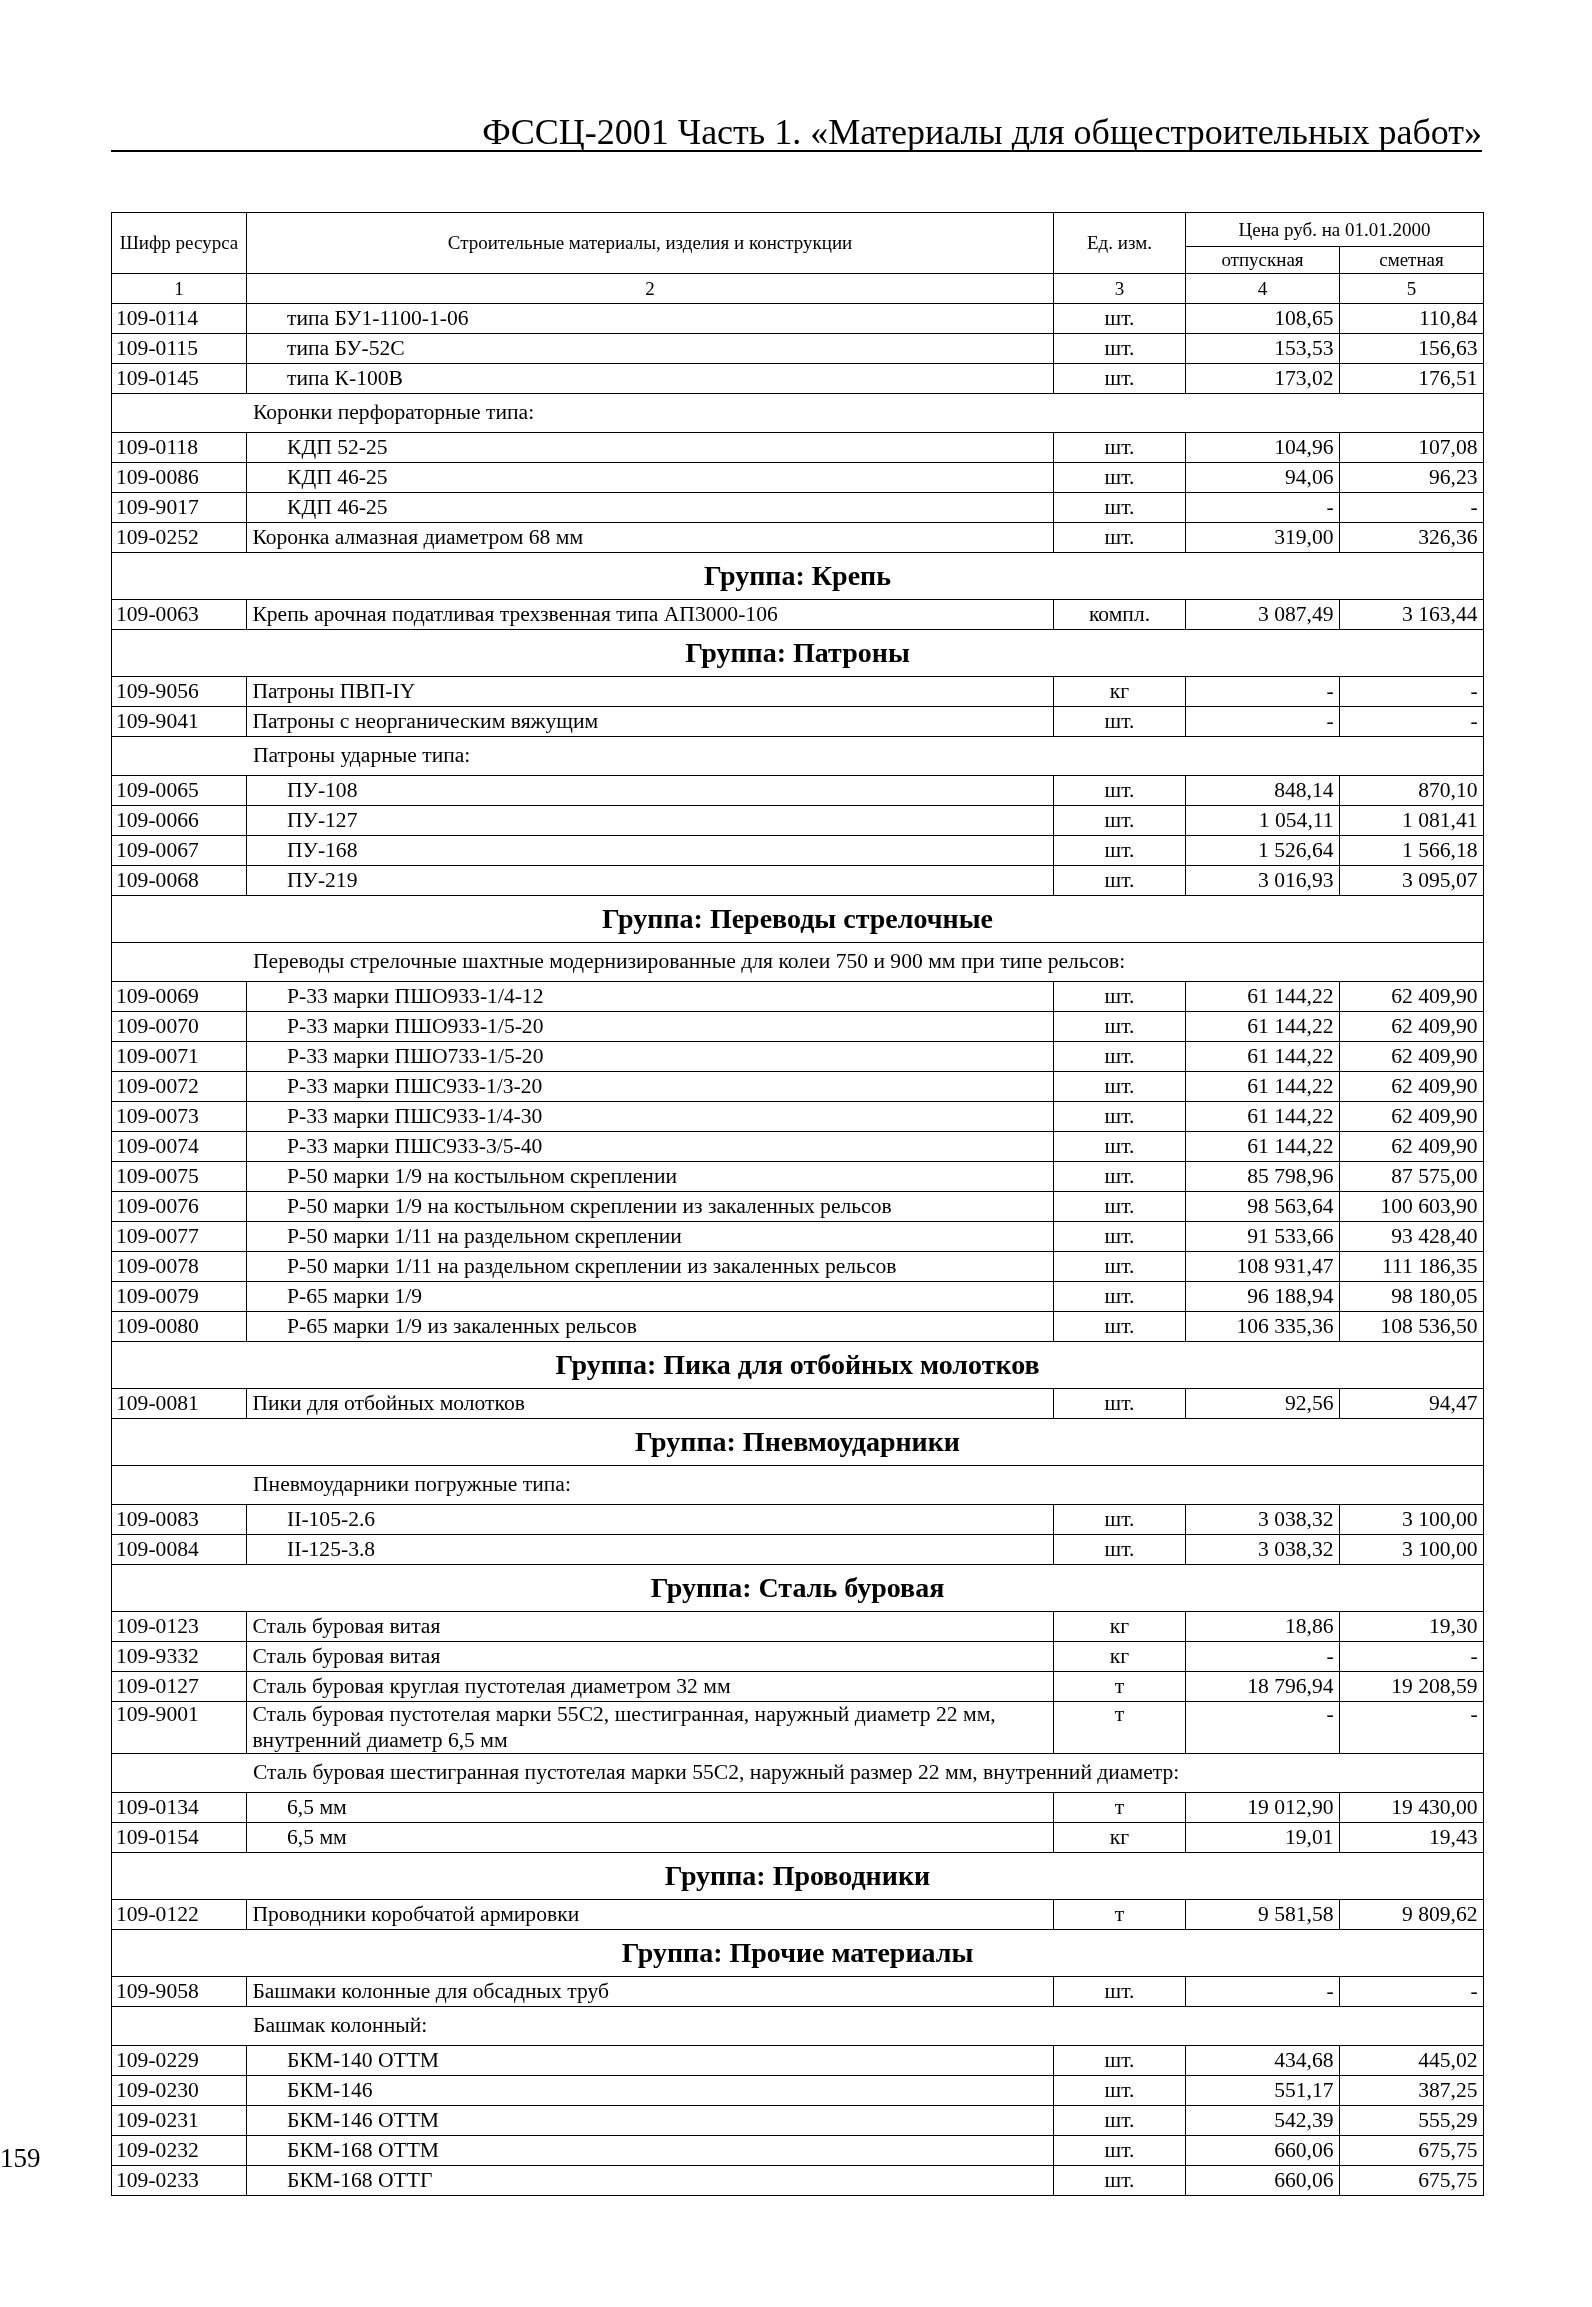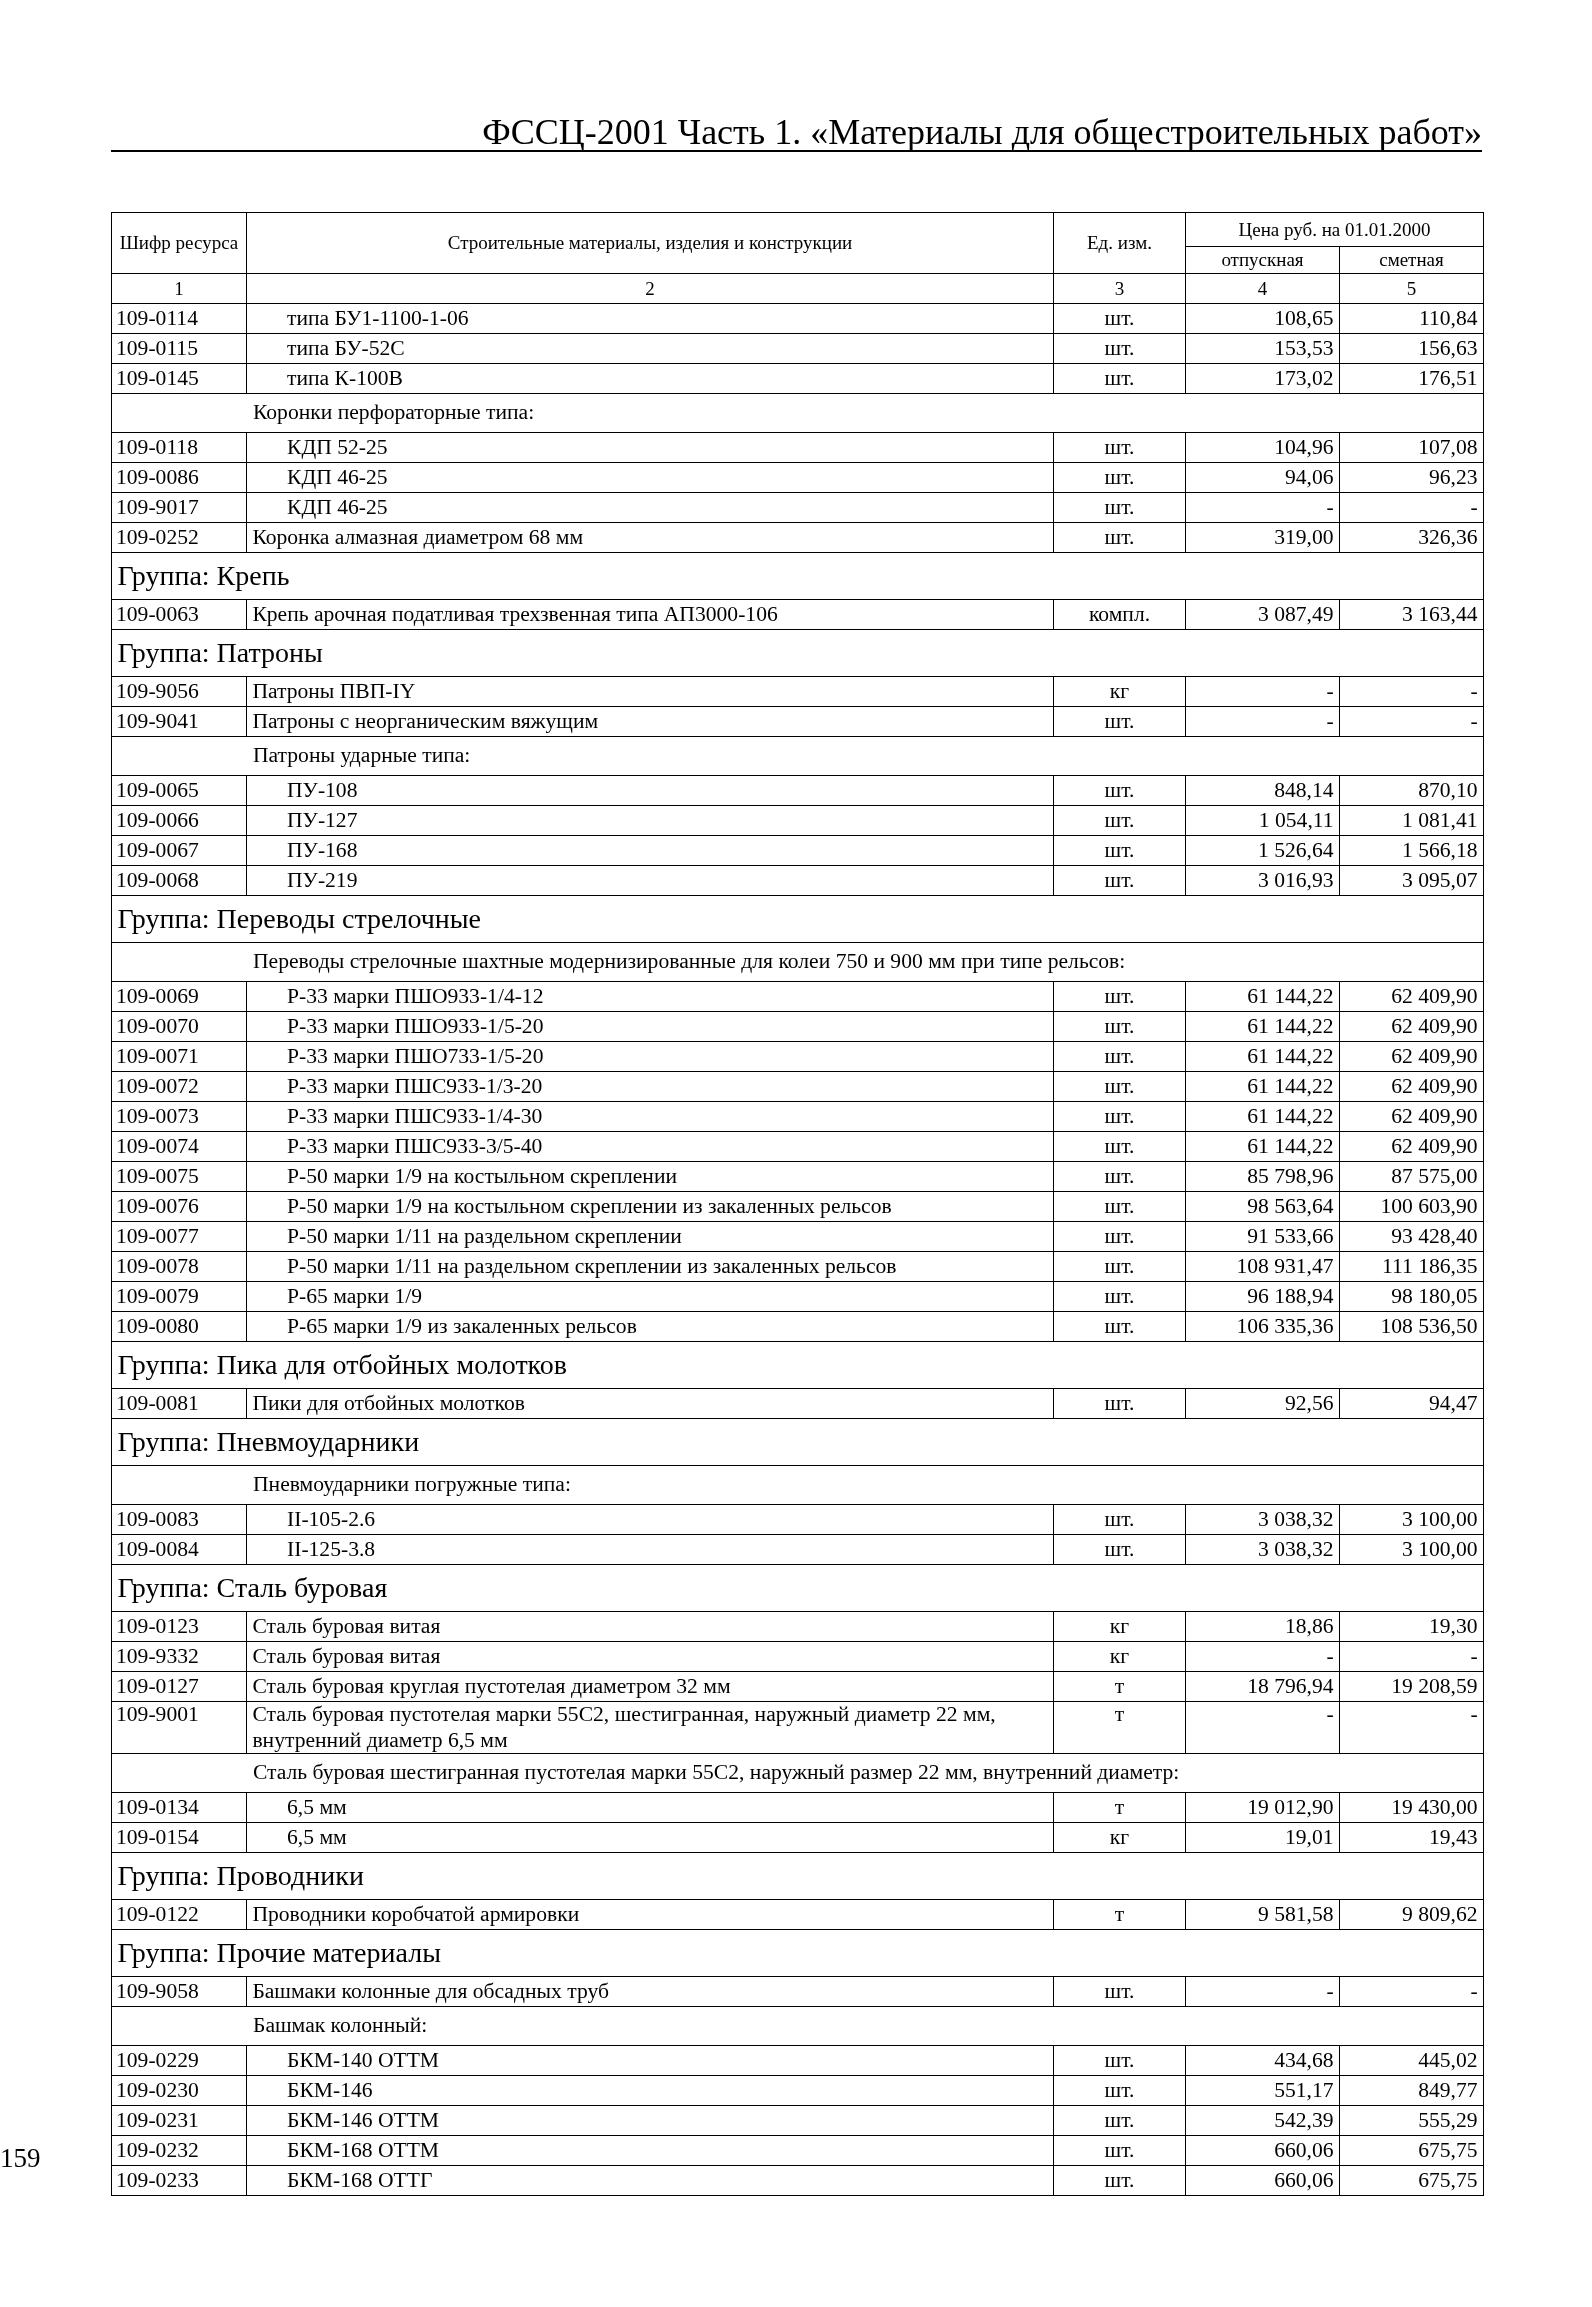--- a/index.html
+++ b/index.html
@@ -9,21 +9,21 @@
   table { position:absolute; left:111px; top:172px; width:1372px; border-collapse:collapse; table-layout:fixed;margin-top:40px; }
   td, th { border:1.3px solid #000; padding:0 5.4px; font-size:21.6px; line-height:25.6px; font-weight:normal; vertical-align:middle; }
   th { font-size:19px; line-height:21.6px; text-align:center; }
   tr { height:30px; }
   tr.hdr1 { height:34px; } tr.hdr2 { height:27px; } tr.nums th { height:24px; }
   td.code { text-align:left; padding-left:4px;font-family:Liberation Serif, serif; }
   td.name { text-align:left; }
   td.name.indent { padding-left:40px; }
   td.unit { text-align:center; }
   td.num { text-align:right; }
-  tr.group td { font-weight:normal; font-size:28px; height:46px; border-left:1.3px solid #000; border-right:1.3px solid #000; }
+  tr.group td { text-align:center; font-weight:bold; font-size:28px; height:46px; border-left:1.3px solid #000; border-right:1.3px solid #000; }
   tr.sub td { text-align:left; padding-left:141px; height:38px; }
   tr.wrap td { vertical-align:top; }
   .pagenum { position:absolute; left:0; width:1412px; top:2143px; text-align:left; font-size:27px; }
 </style>
 </head>
 <body>
 
 <div class="header-title">ФССЦ-2001 Часть 1. «Материалы для общестроительных работ»</div>
 <div class="header-rule"></div>
 
@@ -361,21 +361,21 @@
         <td class="name indent">БКМ-140 ОТТМ</td>
         <td class="unit">шт.</td>
         <td class="num">434,68</td>
         <td class="num">445,02</td>
       </tr>
       <tr class="">
         <td class="code">109-0230</td>
         <td class="name indent">БКМ-146</td>
         <td class="unit">шт.</td>
         <td class="num">551,17</td>
-        <td class="num">849,77</td>
+        <td class="num">387,25</td>
       </tr>
       <tr class="">
         <td class="code">109-0231</td>
         <td class="name indent">БКМ-146 ОТТМ</td>
         <td class="unit">шт.</td>
         <td class="num">542,39</td>
         <td class="num">555,29</td>
       </tr>
       <tr class="">
         <td class="code">109-0232</td>

